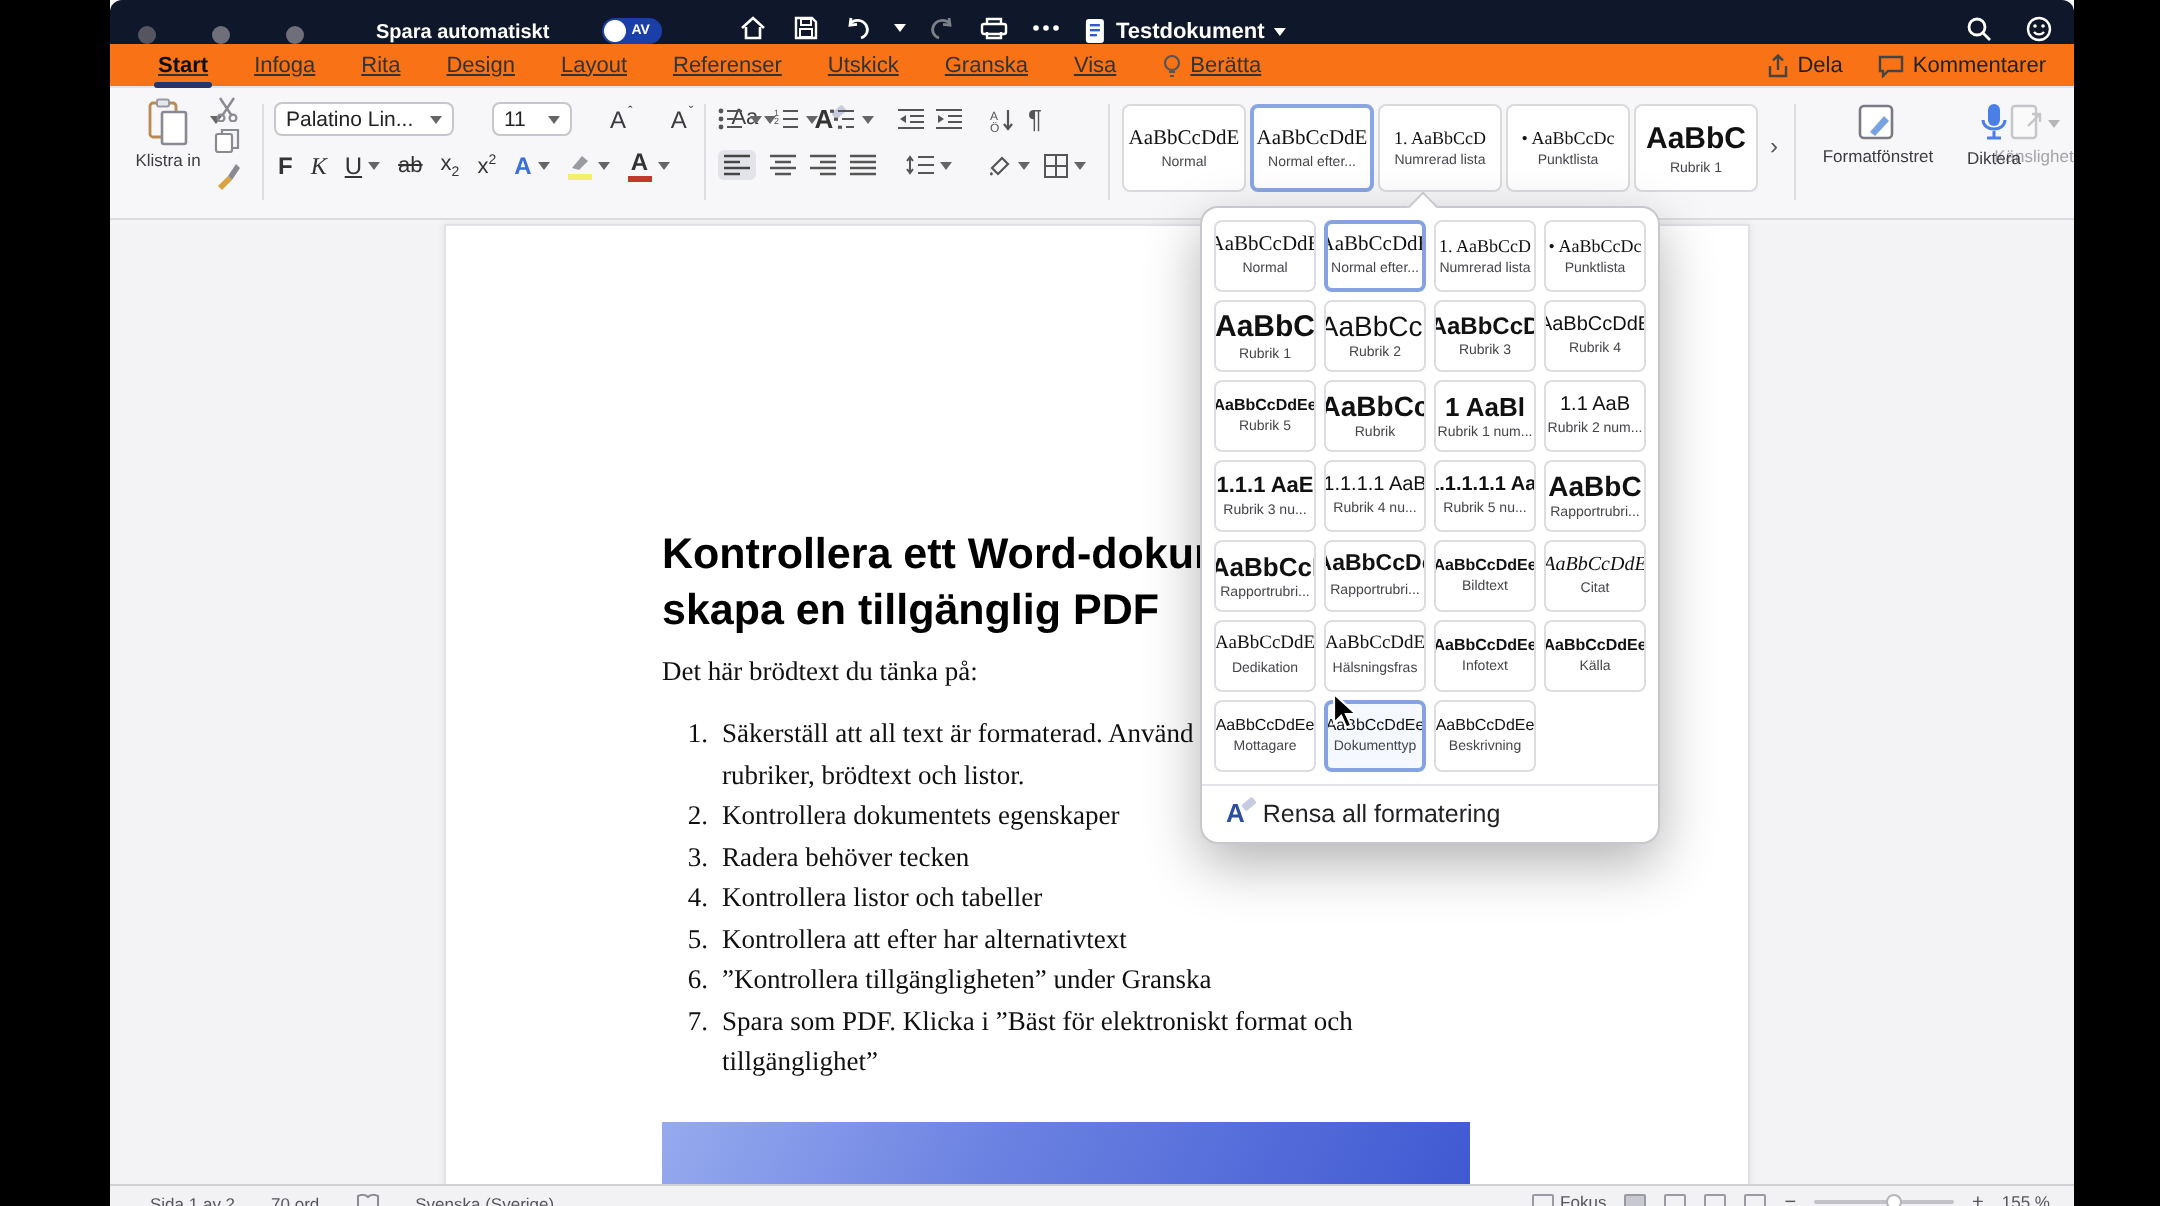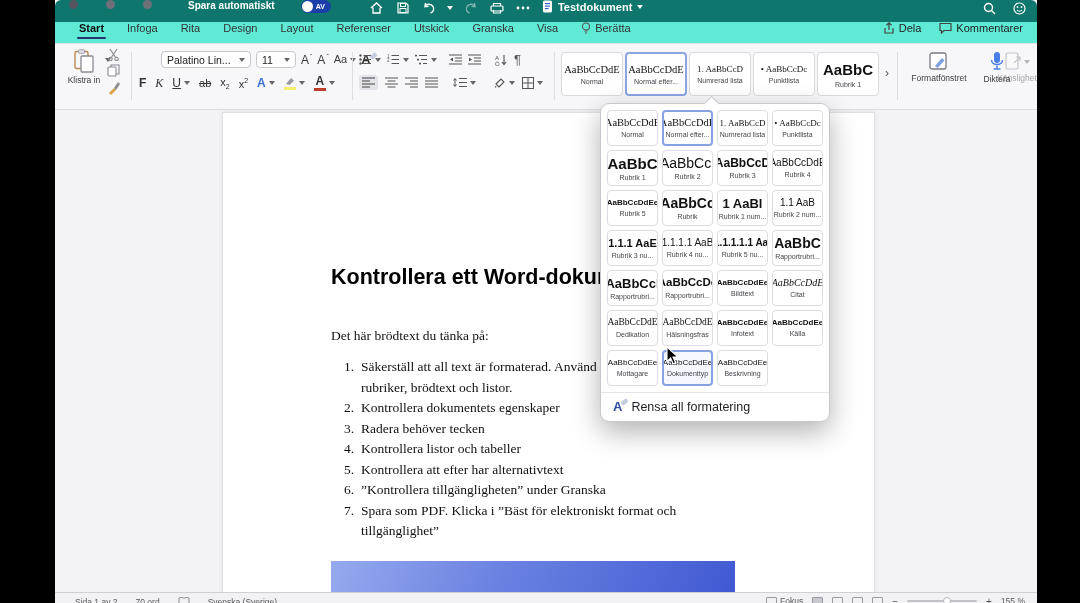--- a/index.html
+++ b/index.html
@@ -2,41 +2,41 @@
 <html><head>
 <meta charset="utf-8">
 <style>
   html,body{margin:0;padding:0;background:#000;}
   *{box-sizing:border-box;}
   .screen{position:relative;width:1080px;height:603px;background:#000;overflow:hidden;
           font-family:"Liberation Sans",sans-serif;-webkit-font-smoothing:antialiased;}
   .window{position:absolute;left:55px;top:0;width:982px;height:603px;background:#f7f7f9;}
 
   
-  .titlebar{position:absolute;left:0;top:0;right:0;height:22px;background:#0f766e;
-            display:flex;align-items:flex-start;color:#fff;font-size:10.5px;border-radius:6px 6px 0 0;gap:20px;}
+  .titlebar{position:absolute;left:0;top:0;right:0;height:22px;background:#0f172a;
+            display:flex;align-items:flex-end;color:#fff;font-size:10.5px;border-radius:6px 6px 0 0;gap:20px;}
   .tl{width:9px;height:9px;border-radius:50%;background:#6f6f7a;margin-left:8px;}
   .tl:first-child{margin-left:14px;background:#55555f;}
   .autosave{margin-left:16px;font-weight:700;font-size:10px;}
   .toggle{width:30px;height:13px;border-radius:7px;background:#1b3fa8;display:flex;align-items:center;
           padding:1px 3px 1px 1px;margin-left:6px;cursor:default;}
   .toggle .knob{width:11px;height:11px;border-radius:50%;background:#fff;}
   .toggle .tstate{font-size:7px;font-weight:700;margin-left:3px;color:#fff;}
   .tb-icons{display:flex;align-items:center;gap:10px;margin-left:18px;}
   .tb-ic{width:16px;height:16px;display:flex;align-items:center;justify-content:center;}
   .tb-ic svg{display:block;}
   .dim{opacity:.45;}
   .doc-title{position:absolute;left:50%;transform:translateX(-4%);display:flex;align-items:center;
              gap:5px;font-weight:700;font-size:11px;white-space:nowrap;}
   .tb-right{position:absolute;right:10px;display:flex;gap:14px;align-items:center;}
   .chev-w{width:0;height:0;border-left:3px solid transparent;border-right:3px solid transparent;border-top:4px solid #fff;display:inline-block;}
 
   
-  .tabrow{position:absolute;left:0;top:22px;right:0;height:22px;background:#5eead4;
-          border-bottom:1px solid #e4e4e8;display:flex;align-items:flex-start;font-size:11px;color:#333;}
+  .tabrow{position:absolute;left:0;top:22px;right:0;height:22px;background:#f97316;
+          border-bottom:1px solid #e4e4e8;display:flex;align-items:center;font-size:11px;color:#333;text-decoration:underline;}
   .tabs{display:flex;gap:23px;padding-left:24px;align-items:center;}
   .tab{position:relative;cursor:default;display:flex;align-items:center;gap:4px;}
   .tab.active{font-weight:700;color:#0d0d0d;}
   .tab.active::after{content:"";position:absolute;left:-2px;right:-2px;bottom:-5px;height:2.5px;background:#24356e;border-radius:2px;}
   .tr-right{position:absolute;right:14px;display:flex;gap:18px;align-items:center;color:#222;font-size:11px;}
   .tr-btn{display:flex;align-items:center;gap:4px;cursor:default;}
 
   
   .ribbon{position:absolute;left:0;top:44px;right:0;height:66px;background:#f7f7f9;
           border-bottom:1px solid #dcdce0;font-size:11px;color:#3b3b40;}
@@ -301,21 +301,21 @@
         <span style="position:absolute;left:46px;top:37px;">
           <svg width="14" height="14" viewBox="0 0 14 14">
               <path d="M2 12 L7 7 L9 9 L4 14 Z" fill="#d9a441"></path>
               <path d="M7 7 L11 1 L13 3 L9 9 Z" fill="#8a8a93"></path>
             </svg>
         </span>
       </div>
       <div class="rsep" style="left:76px;"></div>
 
       <div class="grp" style="left:80px;width:214px;">
-        <div class="rrow" style="left:2px;top:7px;gap:5px;margin-left:24px;">
+        <div class="rrow" style="left:2px;top:7px;gap:19px;">
           <span class="selbox" style="width:90px;justify-content:space-between;">
             <span>Palatino Lin...</span>
               <span class="chev"></span>
           </span>
           <span class="selbox" style="width:40px;justify-content:space-between;">
             <span>11</span>
               <span class="chev"></span>
           </span>
           <span class="rbtn">
               <span style="font-size:12px;">A</span>
@@ -515,20 +515,21 @@
           <span class="chev"></span>
         </span>
         <span class="rlabel">Känslighet</span>
       </div>
     </div>
 
     <div class="canvas">
       <div class="page">
         <div class="h1doc">
           <div>Kontrollera ett Word-dokum</div>
+          <div>skapa en tillgänglig PDF</div>
         </div>
         <div class="intro">Det här brödtext du tänka på:</div>
         <div class="doclist" id="doclist">
             <div class="dli">
               <span class="dnum dline">1.</span>
               <span class="dline">Säkerställ att all text är formaterad. Använd f</span>
             </div>
             <div class="dli">
               <span class="dline dcont">rubriker, brödtext och listor.</span>
             </div>

